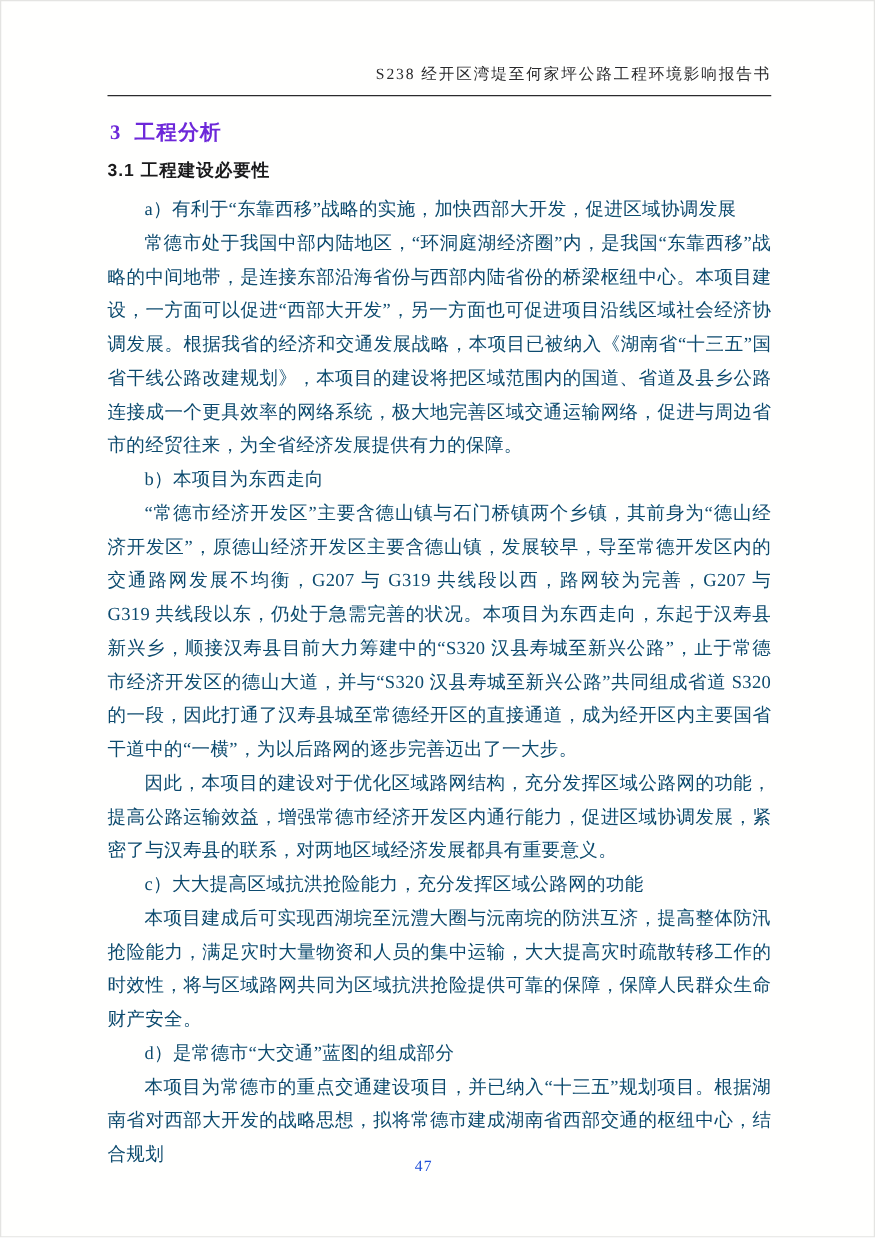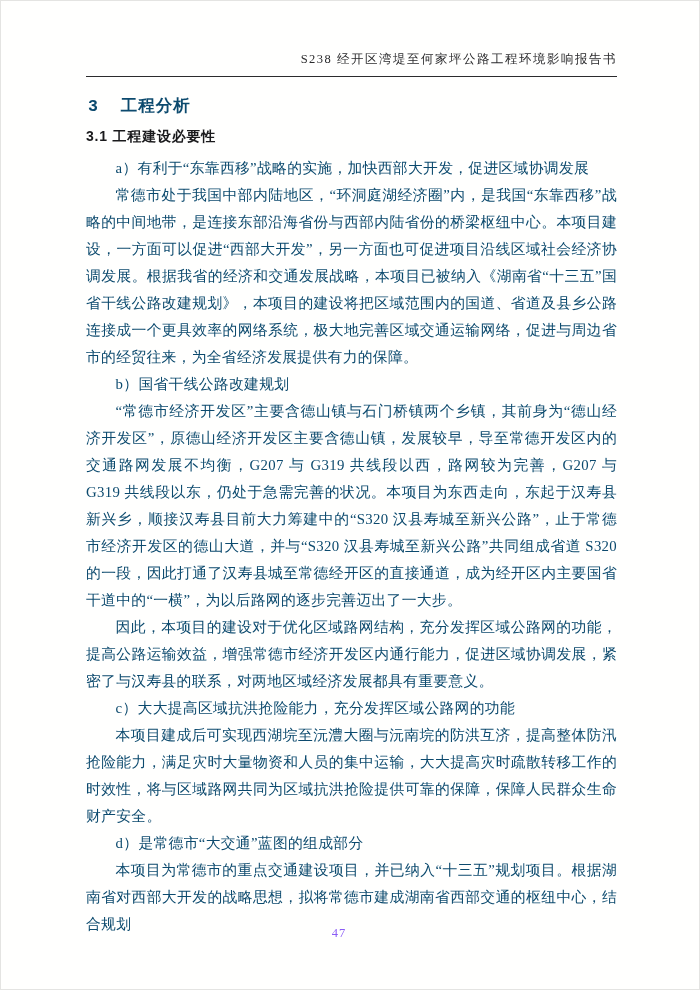--- a/index.html
+++ b/index.html
@@ -36,24 +36,24 @@
     height: 0;
     border-top: 1.6px solid #2b2b2d;
   }
   .content {
     position: absolute;
     top: 88px;
     left: 85px;
     width: 531px;
   }
   .section-heading {
-    font-family: Liberation Mono, monospace;
+    font-family: Liberation Serif, serif;
     font-weight: bold;
     font-size: 16.5px;
-    color: #0c4a6e;
+    color: #6d28d9;
     margin: 6px 0 11px 2px;
     white-space: pre-wrap;
     letter-spacing: 1px;
   }
   .subsection-heading {
     font-family: "Liberation Sans", "DejaVu Sans", sans-serif;
     font-weight: bold;
     font-size: 14px;
     color: #1a1a1c;
     margin: 0 0 9px 0;
@@ -70,41 +70,41 @@
     color: #0c4a6e;
   }
   .page-number {
     position: absolute;
     bottom: 48px;
     left: 0;
     width: 676px;
     text-align: center;
     font-size: 12.5px;
     letter-spacing: 1px;
-    color: #8b5cf6;
+    color: #1d4ed8;
   }
 </style>
 </head>
 <body>
 
 <div class="page">
 
   <div class="header">
     <span>S238 经开区湾堤至何家坪公路工程环境影响报告书</span>
   </div>
 
   <div class="header-rule"></div>
 
   <div class="content">
     <h1 class="section-heading">3  工程分析</h1>
     <h2 class="subsection-heading">3.1 工程建设必要性</h2>
 
     <p class="para">a）有利于“东靠西移”战略的实施，加快西部大开发，促进区域协调发展</p>
     <p class="para">常德市处于我国中部内陆地区，“环洞庭湖经济圈”内，是我国“东靠西移”战略的中间地带，是连接东部沿海省份与西部内陆省份的桥梁枢纽中心。本项目建设，一方面可以促进“西部大开发”，另一方面也可促进项目沿线区域社会经济协调发展。根据我省的经济和交通发展战略，本项目已被纳入《湖南省“十三五”国省干线公路改建规划》，本项目的建设将把区域范围内的国道、省道及县乡公路连接成一个更具效率的网络系统，极大地完善区域交通运输网络，促进与周边省市的经贸往来，为全省经济发展提供有力的保障。</p>
-    <p class="para">b）国省干线公路改建规划</p>
+    <p class="para">b）本项目为东西走向</p>
     <p class="para">“常德市经济开发区”主要含德山镇与石门桥镇两个乡镇，其前身为“德山经济开发区”，原德山经济开发区主要含德山镇，发展较早，导至常德开发区内的交通路网发展不均衡，G207 与 G319 共线段以西，路网较为完善，G207 与 G319 共线段以东，仍处于急需完善的状况。本项目为东西走向，东起于汉寿县新兴乡，顺接汉寿县目前大力筹建中的“S320 汉县寿城至新兴公路”，止于常德市经济开发区的德山大道，并与“S320 汉县寿城至新兴公路”共同组成省道 S320 的一段，因此打通了汉寿县城至常德经开区的直接通道，成为经开区内主要国省干道中的“一横”，为以后路网的逐步完善迈出了一大步。</p>
     <p class="para">因此，本项目的建设对于优化区域路网结构，充分发挥区域公路网的功能，提高公路运输效益，增强常德市经济开发区内通行能力，促进区域协调发展，紧密了与汉寿县的联系，对两地区域经济发展都具有重要意义。</p>
     <p class="para">c）大大提高区域抗洪抢险能力，充分发挥区域公路网的功能</p>
     <p class="para">本项目建成后可实现西湖垸至沅澧大圈与沅南垸的防洪互济，提高整体防汛抢险能力，满足灾时大量物资和人员的集中运输，大大提高灾时疏散转移工作的时效性，将与区域路网共同为区域抗洪抢险提供可靠的保障，保障人民群众生命财产安全。</p>
     <p class="para">d）是常德市“大交通”蓝图的组成部分</p>
     <p class="para">本项目为常德市的重点交通建设项目，并已纳入“十三五”规划项目。根据湖南省对西部大开发的战略思想，拟将常德市建成湖南省西部交通的枢纽中心，结合规划</p>
   </div>
 
   <div class="page-number">47</div>
 

